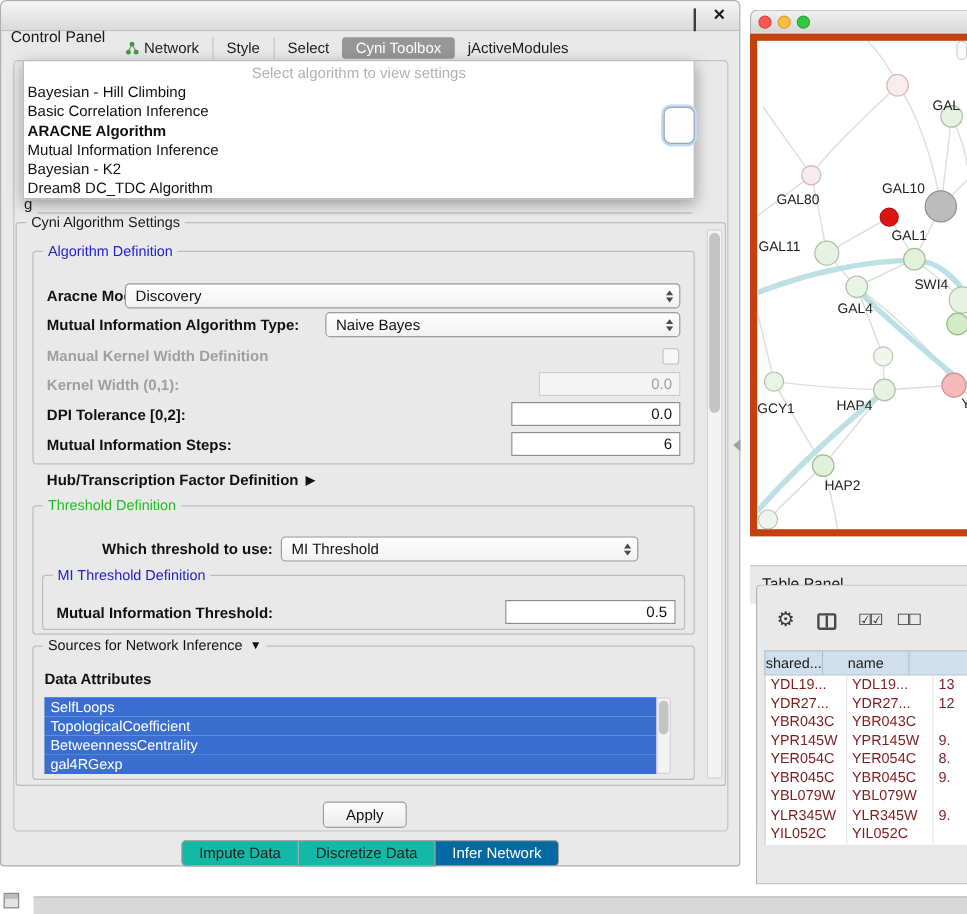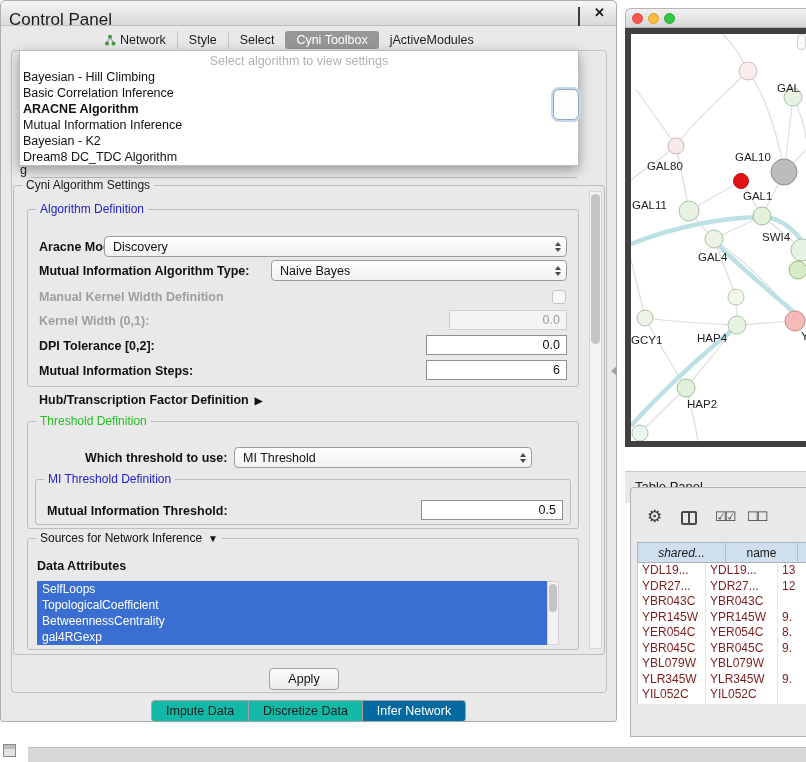--- a/index.html
+++ b/index.html
@@ -6,21 +6,21 @@
   html,body { margin:0; padding:0; }
   body { font-family:"Liberation Sans", sans-serif; background:#fff; }
   .root { position:relative; width:806px; height:762px; overflow:hidden; background:#fff; }
 
   
   .cp { position:absolute; left:0; top:8; width:617px; height:722px; background:#e9e9e9;
         border:1px solid #aeaeae; border-radius:5px 5px 3px 3px; }
   .cp-titlebar { position:absolute; left:0; top:0; right:0; height:25px;
         background:linear-gradient(#f6f6f6,#dadada); border-bottom:1px solid #bfbfbf;
         border-radius:5px 5px 0 0; }
-  .cp-title { position:absolute; left:8px; top:9px; font-size:17px; color:#1a1a1a; }
+  .cp-title { position:absolute; left:8px; top:22px; font-size:13px; color:#1a1a1a; }
   .cp-float { position:absolute; left:577px; top:7px; width:12px; height:12px; cursor:default; }
   .float-box { width:10px; height:10px; border:1.5px solid #3c3c3c; background:transparent; }
   .cp-close { position:absolute; left:593px; top:4px; font-size:13px; font-weight:bold; color:#1a1a1a; }
 
   .content-border { position:absolute; left:10px; top:49px; width:596px; height:643px;
         border:1px solid #c2c2c2; border-radius:4px; background:#e9e9e9; }
 
   
   .tabs { position:absolute; left:92px; top:28px; height:22px; display:flex; align-items:center; }
   .tab { display:flex; align-items:center; gap:4px; padding:2px 11px; font-size:12.5px; color:#1d1d1d; }
@@ -84,21 +84,21 @@
 
   
   .nw { position:absolute; left:625px; top:8px; width:181px; height:439px; }
   .nw-titlebar { position:absolute; left:0; top:0; right:0; height:20px;
         background:linear-gradient(#f1f1f1,#d7d7d7); border:1px solid #b5b5b5; border-right:none;
         border-radius:6px 0 0 0; }
   .light { position:absolute; top:4px; width:11px; height:11px; border-radius:50%; }
   .light.red { left:6px; background:#fc5753; border:1px solid #df4744; }
   .light.yellow { left:22px; background:#fdbc40; border:1px solid #de9f34; }
   .light.green { left:38px; background:#33c748; border:1px solid #27aa35; }
-  .nw-body { position:absolute; left:0; top:20px; right:0; bottom:0; background:#404040; }
+  .nw-body { position:absolute; left:0; top:20px; right:0; bottom:0; background:#c2410c; }
   .nw-canvas { position:absolute; left:6px; top:26px; width:175px; height:407px; background:#fff; overflow:hidden; }
   .canvas-sb { position:absolute; right:0; top:0; width:9px; height:16px; background:#fafafa;
         border:1px solid #cfcfcf; border-radius:4px; }
 
   
   .tp-strip { position:absolute; left:625px; top:471px; width:181px; height:32px; background:#e9e9e9;
         border-top:1px solid #c9c9c9; }
   .tp-title { position:absolute; left:10px; top:7px; font-size:13px; color:#1a1a1a; }
   .tw { position:absolute; left:630px; top:487px; width:176px; height:250px; background:#e9e9e9;
         border:1px solid #b3b3b3; border-right:none; border-radius:4px 0 0 0; }
@@ -109,21 +109,21 @@
   .thead { position:absolute; left:6px; top:54px; width:170px; height:21px; display:flex;
         border:1px solid #a8b4c0; }
   .thcell { background:#cfdfee; border-right:1px solid #aebdcc; font-size:12px; color:#1a1a1a;
         display:flex; align-items:center; justify-content:center; overflow:hidden; white-space:nowrap; }
   .tbody { position:absolute; left:6px; top:75px; width:170px; height:141px; background:#fff; overflow:hidden;
         border-left:1px solid #c9c9c9; }
   .trow { display:flex; height:15.5px; }
   .tcell { font-size:12px; color:#7f1d1d; line-height:15.5px; padding-left:4px; border-right:1px solid #e4e4e4;
         overflow:hidden; white-space:nowrap; }
   .c1 { width:68px; } .c2 { width:72px; } .c3 { flex:1; border-right:none; }
-  .thcell.c1 { width:88px;font-style:italic; } .thcell.c2 { width:72px; } .thcell.c3 { flex:1; border-right:none; }
+  .thcell.c1 { width:48px; } .thcell.c2 { width:72px; } .thcell.c3 { flex:1; border-right:none; }
 
   
   .mini-icon { position:absolute; left:3px; top:744px; width:13px; height:13px; border:1px solid #8a8a8a; background:#e3e3e3; }
   .mini-icon::before { content:""; position:absolute; left:0; right:0; top:0; height:4px; background:#bdbdbd; }
   .bottom-strip { position:absolute; left:28px; top:747px; width:778px; height:15px; background:#d8d8d8; border-top:1px solid #bdbdbd; }
   .divider-grip { position:absolute; left:611px; top:366px; width:0; height:0;
         border-top:5px solid transparent; border-bottom:5px solid transparent; border-right:6px solid #a0a0a0; }
 </style>
 </head>
 <body>

